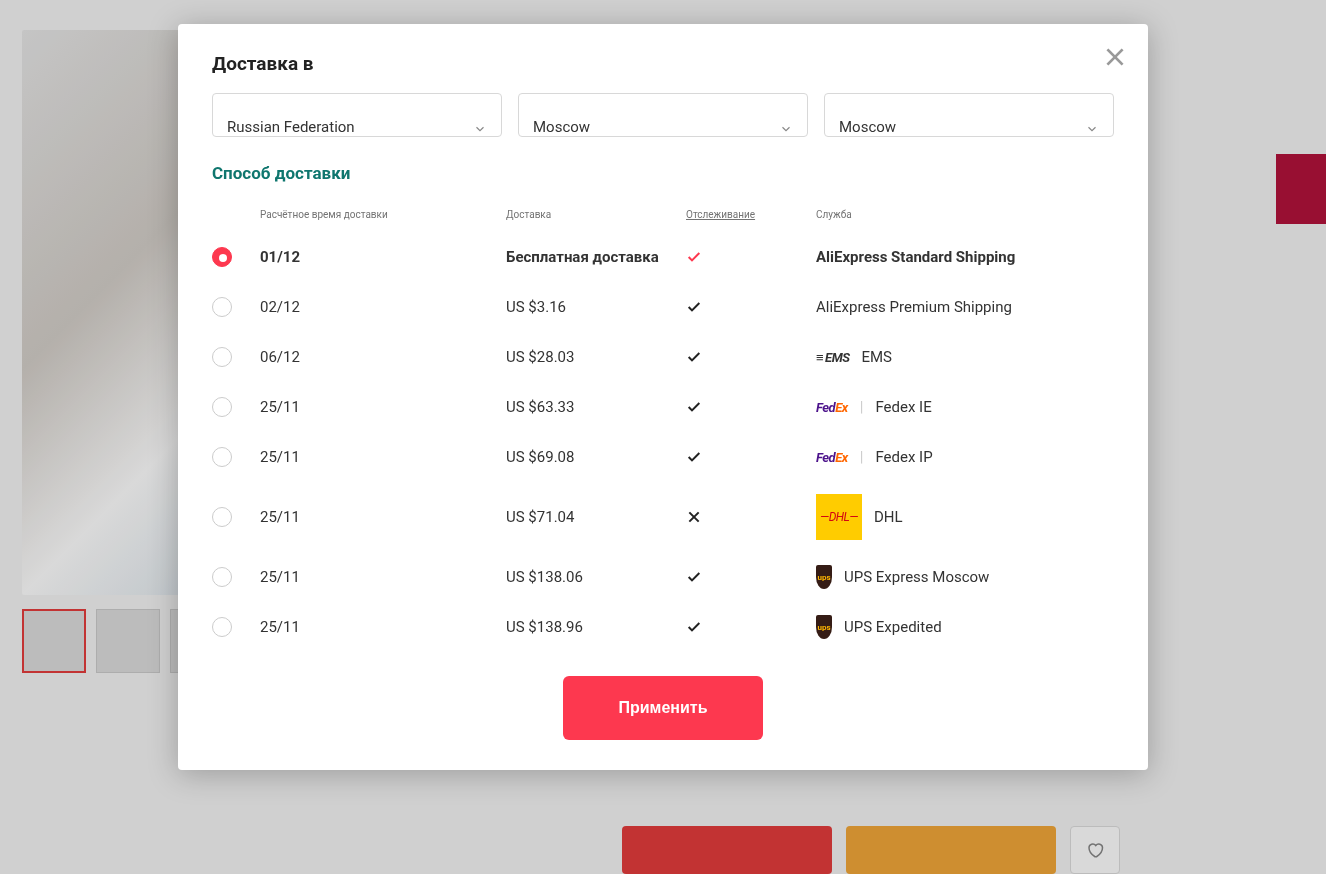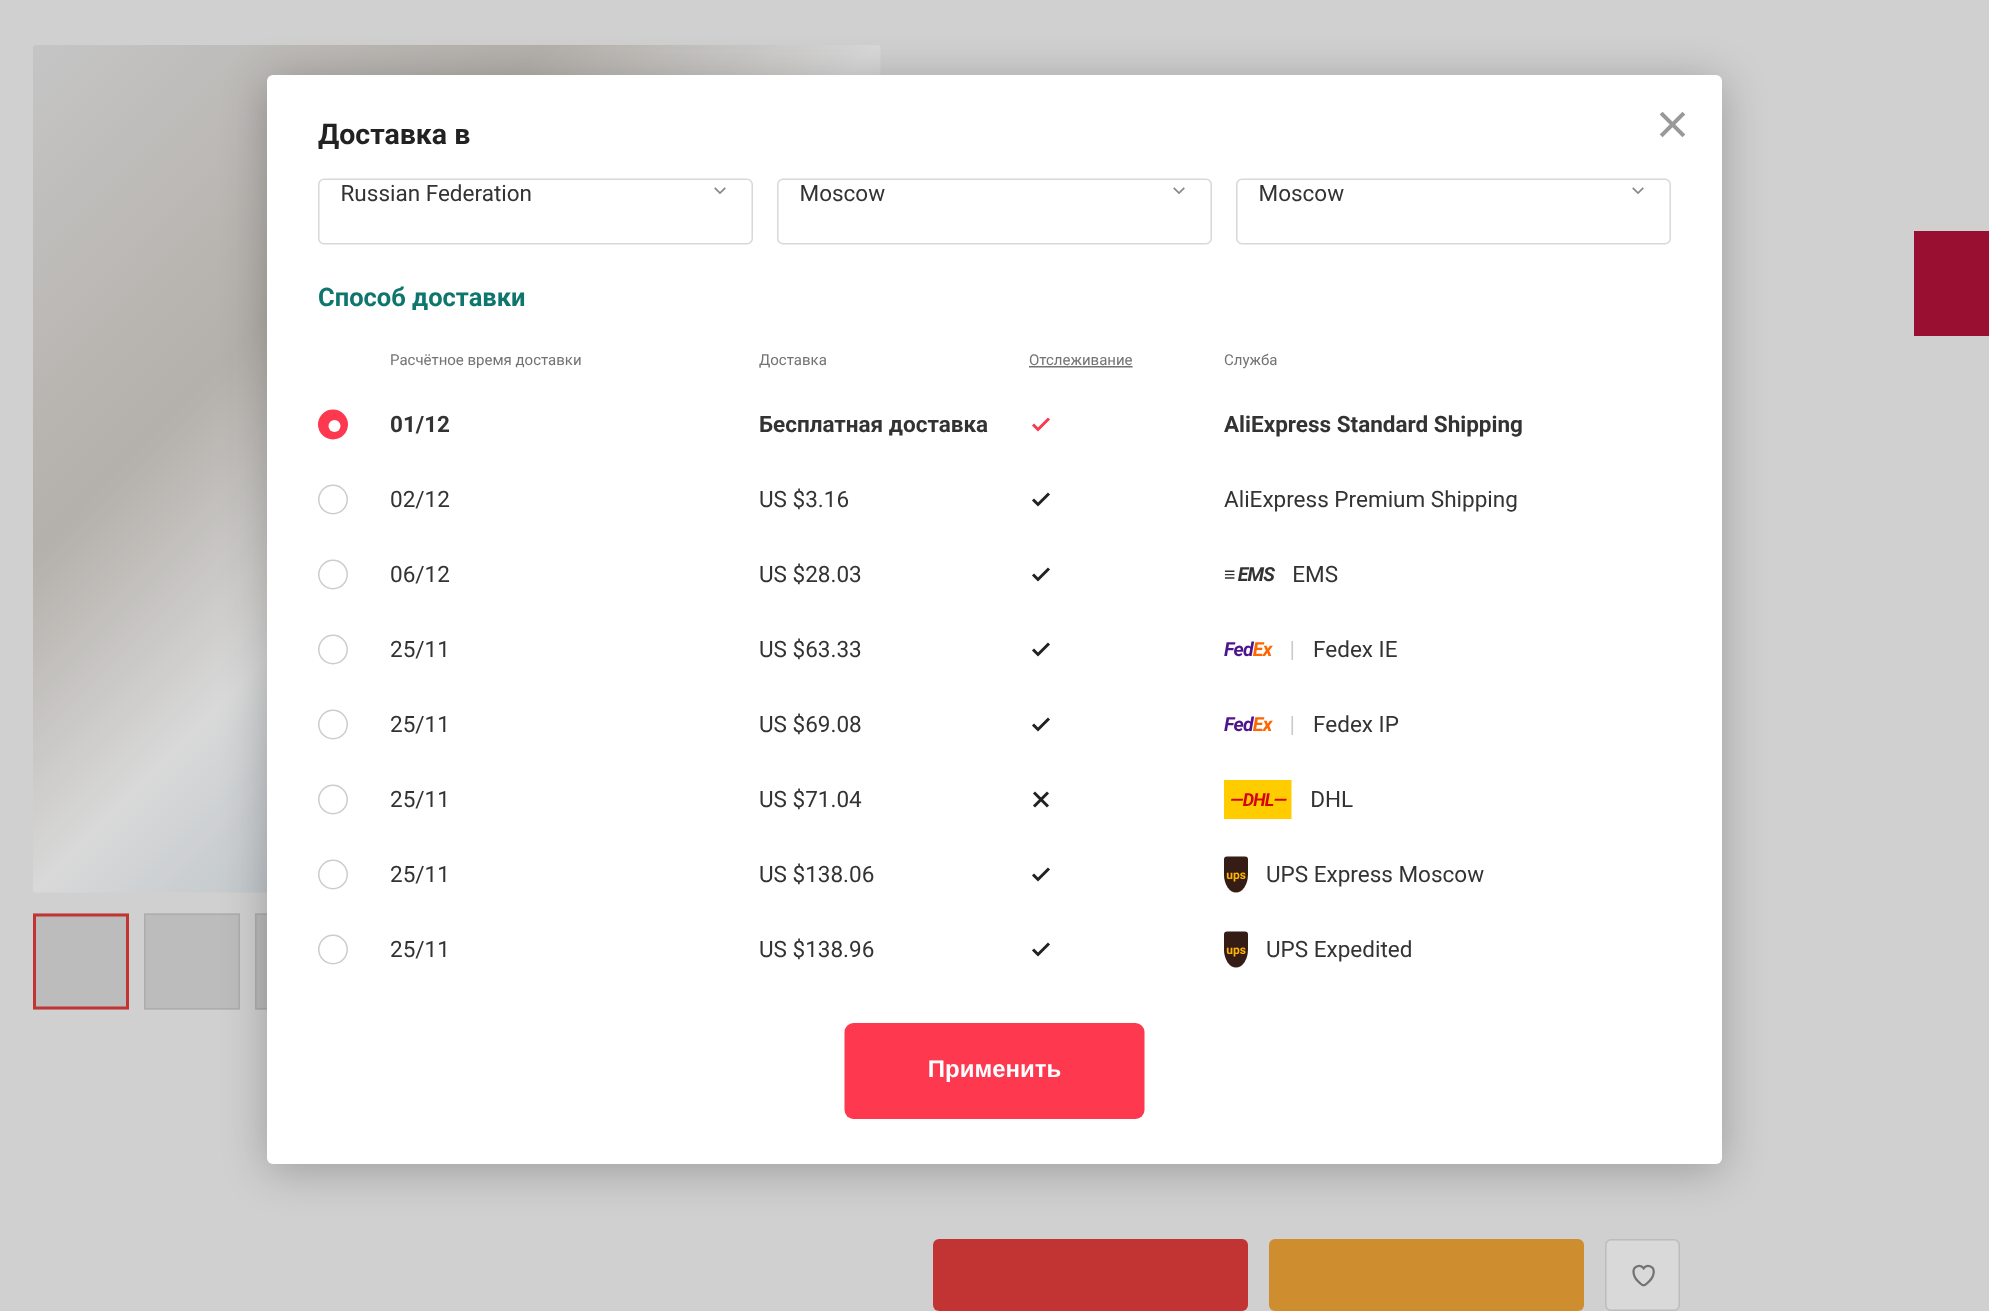--- a/index.html
+++ b/index.html
@@ -14,26 +14,26 @@
 .thumb.active { border: 2px solid #e43d3d; }
 .side-red { position: absolute; right: 0; top: 154px; width: 50px; height: 70px; background: #b3123b; }
 .bottom-btns { position: absolute; left: 622px; bottom: 0; display: flex; gap: 14px; }
 .bbtn { width: 210px; height: 48px; border-radius: 4px; }
 .bbtn.red { background: #e43d3d; }
 .bbtn.orange { background: #f2a739; }
 .wish { width: 50px; height: 48px; border: 1px solid #ddd; border-radius: 4px; background: #fff; display:flex; align-items:center; justify-content:center; color:#888;}
 
 
 .overlay { position: absolute; inset: 0; background: rgba(0,0,0,0.15); display: flex; align-items: flex-start; justify-content: center; }
-.modal { position: relative; margin-top: 50px; width: 970px; background: #fff; border-radius: 4px; box-shadow: 0 4px 30px rgba(0,0,0,0.25); padding: 28px 34px 30px 34px; }
+.modal { position: relative; margin-top: 24px; width: 970px; background: #fff; border-radius: 4px; box-shadow: 0 4px 30px rgba(0,0,0,0.25); padding: 28px 34px 30px 34px; }
 .modal-title { font-size: 19px; font-weight: 700; color: #222; margin-bottom: 18px; }
 .close-btn { position: absolute; top: 20px; right: 20px; width: 26px; height: 26px; cursor: pointer; color: #999; }
 
 .selects { display: flex; gap: 16px; margin-bottom: 26px; }
-.select { flex: 1; height: 44px; border: 1px solid #d8d8d8; border-radius: 4px; padding: 0 14px; display: flex; align-items: flex-start; justify-content: space-between; font-size: 15px; color: #333; cursor: pointer; }
+.select { flex: 1; height: 44px; border: 1px solid #d8d8d8; border-radius: 4px; padding: 0 14px; display: flex; align-items: flex-end; justify-content: space-between; font-size: 15px; color: #333; cursor: pointer; }
 .select .chev { color: #888; }
 
 .section-title { font-size: 17px; font-weight: 700; color: #0f766e; margin-bottom: 14px; }
 
 .htable { width: 100%; }
 .hrow { display: flex; align-items: center; padding: 12px 0; border-bottom: 0; }
 .hhead { color: #737373; font-size: 10px; font-weight: 400; }
 .col-radio { width: 48px; display:flex; align-items:center; justify-content:flex-start;}
 .col-date { width: 246px; }
 .col-cost { width: 180px; }
@@ -44,21 +44,21 @@
 
 .radio { width: 20px; height: 20px; border-radius: 50%; border: 1px solid #ccc; background: #fff; position: relative; cursor: pointer; }
 .radio.checked { border-color: #fd384f; background: #fd384f; }
 .radio.checked::after { content: ""; position: absolute; left: 6px; top: 6px; width: 8px; height: 8px; border-radius: 50%; background: #fff; }
 
 .check-red { color: #fd384f; }
 .check-dark { color: #222; }
 .x-dark { color: #222; }
 .logo-pill { font-weight: 700; font-style: italic; font-size: 13px; letter-spacing: -0.5px;}
 .logo-ems::before { content: "≡"; font-weight:bold; margin-right:2px;}
-.logo-dhl { background: #ffcc00; color: #d40511; font-weight: 700; font-style: italic; padding: 6px 4px; font-size: 12px; letter-spacing: -0.5px;}
+.logo-dhl { background: #ffcc00; color: #d40511; font-weight: 400; font-style: italic; padding: 16px 4px; font-size: 12px; letter-spacing: -0.5px;}
 .logo-ups { width: 16px; height: 24px; background: #351c15; border-radius: 2px 2px 50% 50%; display:flex; align-items:center; justify-content:center; color:#ffb500; font-size:8px; font-weight:bold;}
 .sep { color: #ccc; }
 
 .apply-btn { display: block; margin: 24px auto 0 auto; width: 200px; height: 64px; background: #fd384f; color: #fff; border: none; border-radius: 6px; font-size: 16px; font-weight: 600; cursor: pointer; }
 
 svg { display: block; }
 </style>
 </head>
 <body>
 

